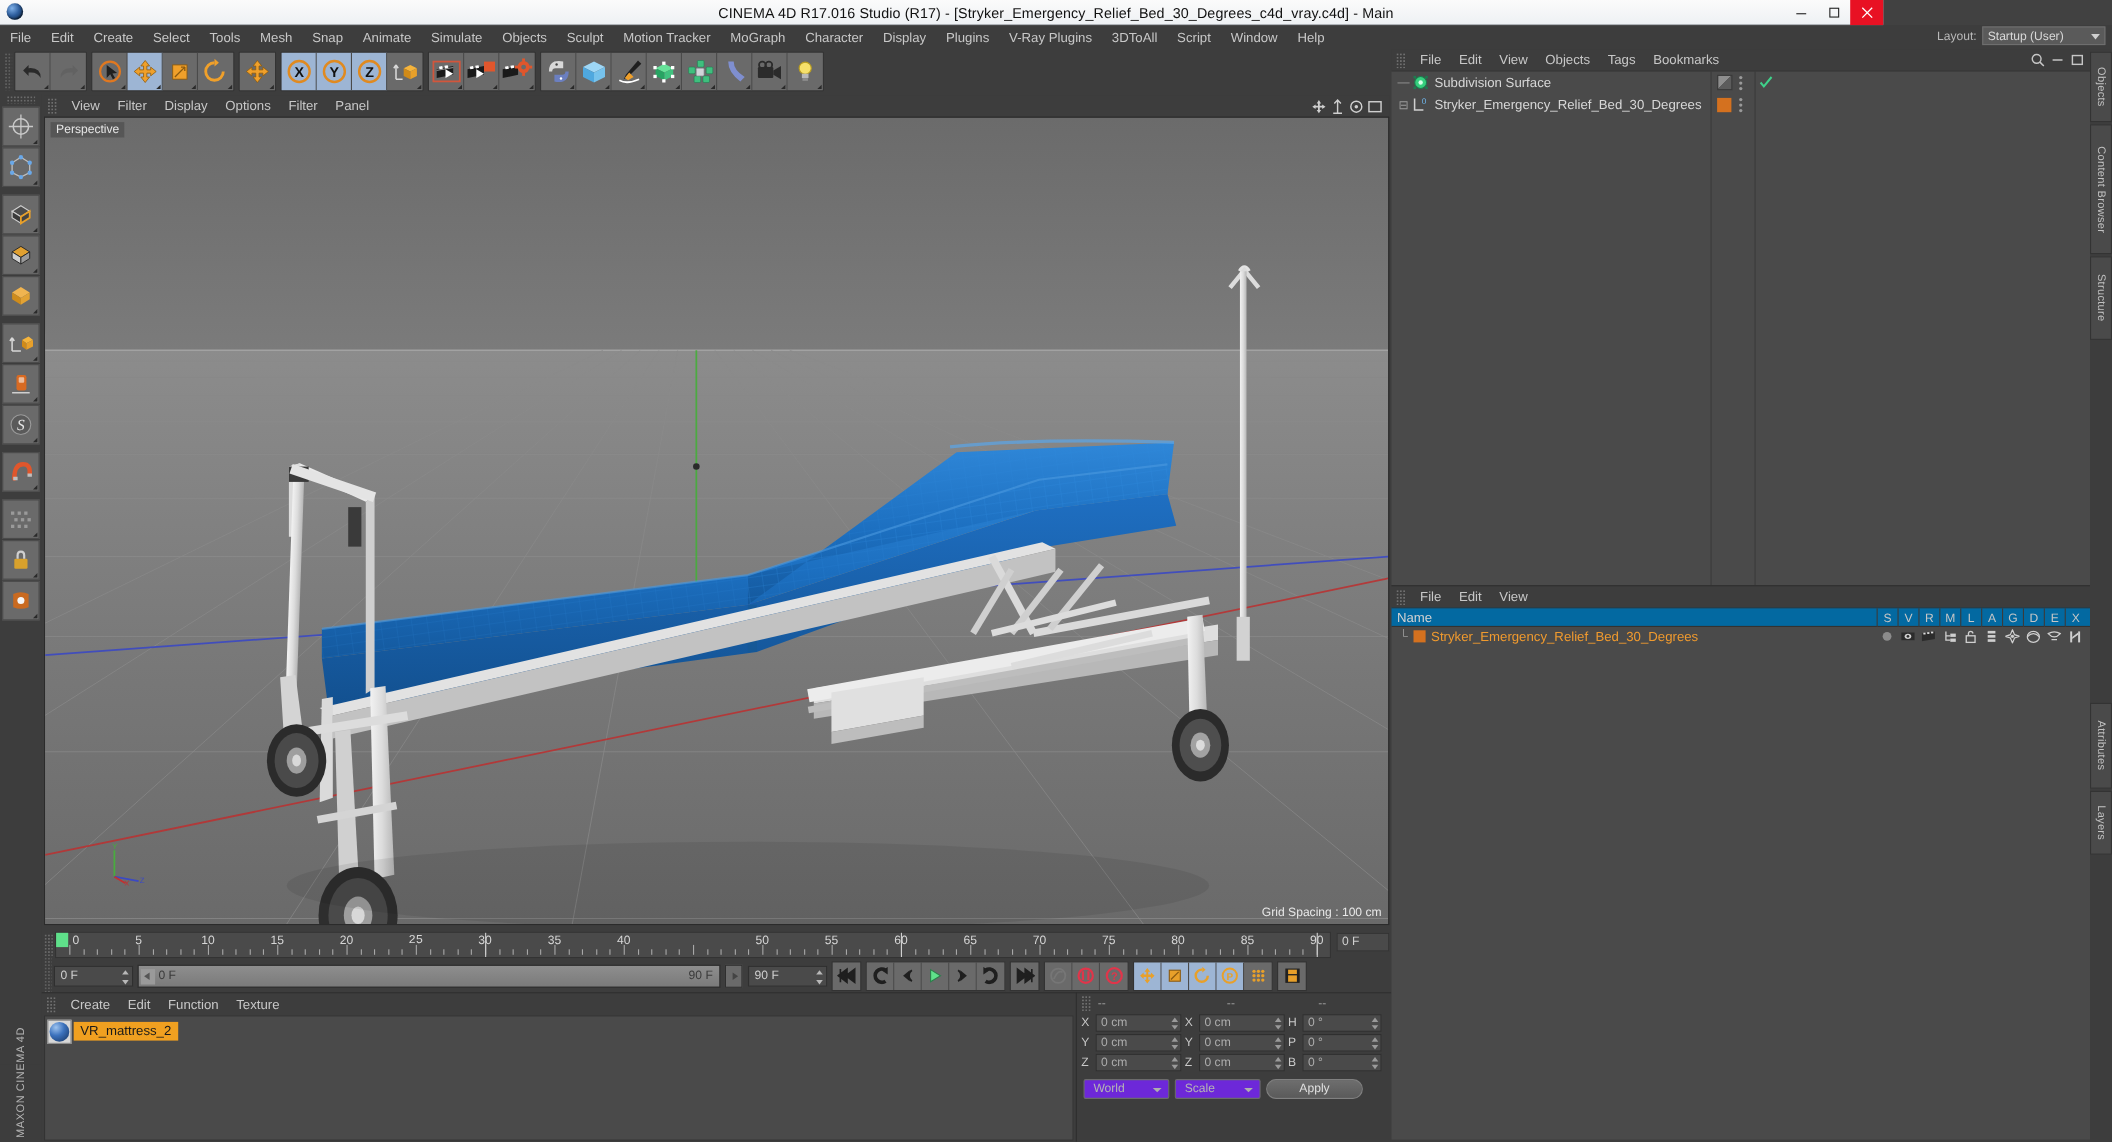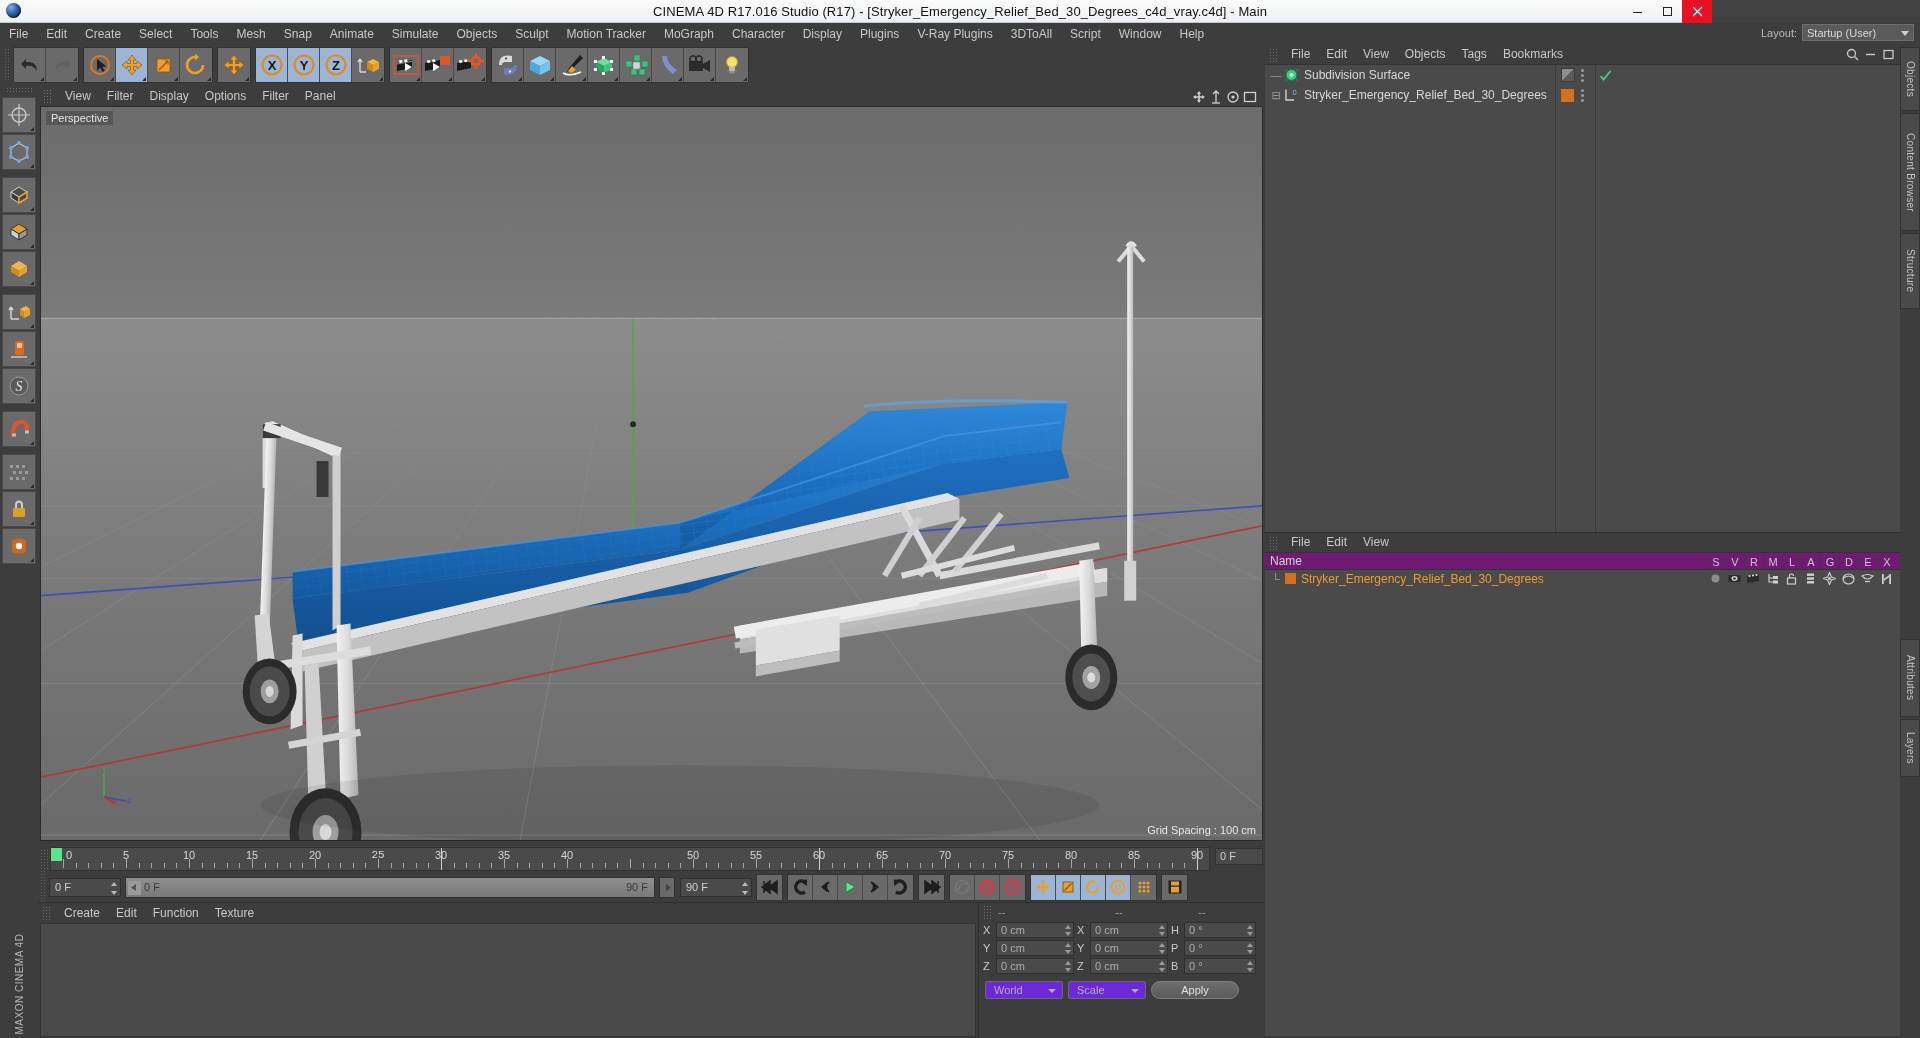--- a/index.html
+++ b/index.html
@@ -300,21 +300,21 @@
   .om-dots i { width:3px; height:3px; border-radius:50%; background:#9a9a9a; }
 
   
   .lowmgr {
     position:absolute; left:1265px; top:532px; width:635px; height:506px; background:#3d3d3d;
     border-top:1px solid #2e2e2e;
   }
   .lm-menubar { height:19px; display:flex; align-items:center; }
   .lm-item { font-size:12px; color:#c8c8c8; padding:0 8px; line-height:19px; }
   .lm-head {
-    position:relative; height:18px; background:#701a75; border-top:1px solid #333;
+    position:relative; height:18px; background:#0369a1; border-top:1px solid #333;
     border-bottom:1px solid #333; display:flex; align-items:center;
   }
   .lm-name { font-size:12px; color:#d2d2d2; padding-left:5px; }
   .lm-cols { position:absolute; right:4px; top:0; height:18px; display:flex; }
   .lm-col {
     width:19px; font-size:11px; color:#c6c6c6; display:flex; align-items:center;
     justify-content:center; border-left:1px solid #3b3b3b;
   }
   .lm-body { position:relative; height:466px; background:#4a4a4a; }
   .lm-row { display:flex; align-items:center; height:17px; padding-left:4px; position:relative; }
@@ -1186,20 +1186,26 @@
 
   <div class="matmgr">
     <div class="mm-menubar">
       <div class="mm-grip"></div>
       <div class="mm-item">Create</div>
       <div class="mm-item">Edit</div>
       <div class="mm-item">Function</div>
       <div class="mm-item">Texture</div>
     </div>
     <div class="mm-body">
+      <div class="mat">
+        <div class="mat-sw">
+            <div class="mat-ball blue"></div>
+          </div>
+        <div class="mat-name sel-orange">VR_mattress_2</div>
+      </div>
     </div>
   </div>
 
   <div class="coord">
     <div class="co-head">
       <div class="co-grip"></div>
       <div class="co-dash" style="width:78px;">--</div>
       <div class="co-dash" style="width:86px;text-align:center;">--</div>
       <div class="co-dash" style="width:80px;text-align:center;">--</div>
     </div>

